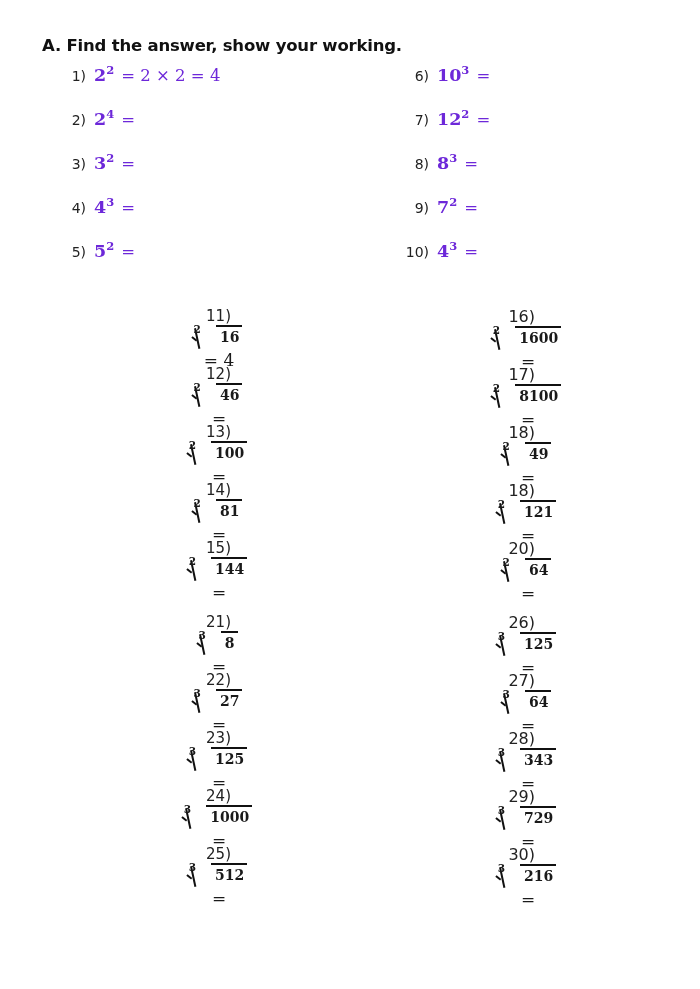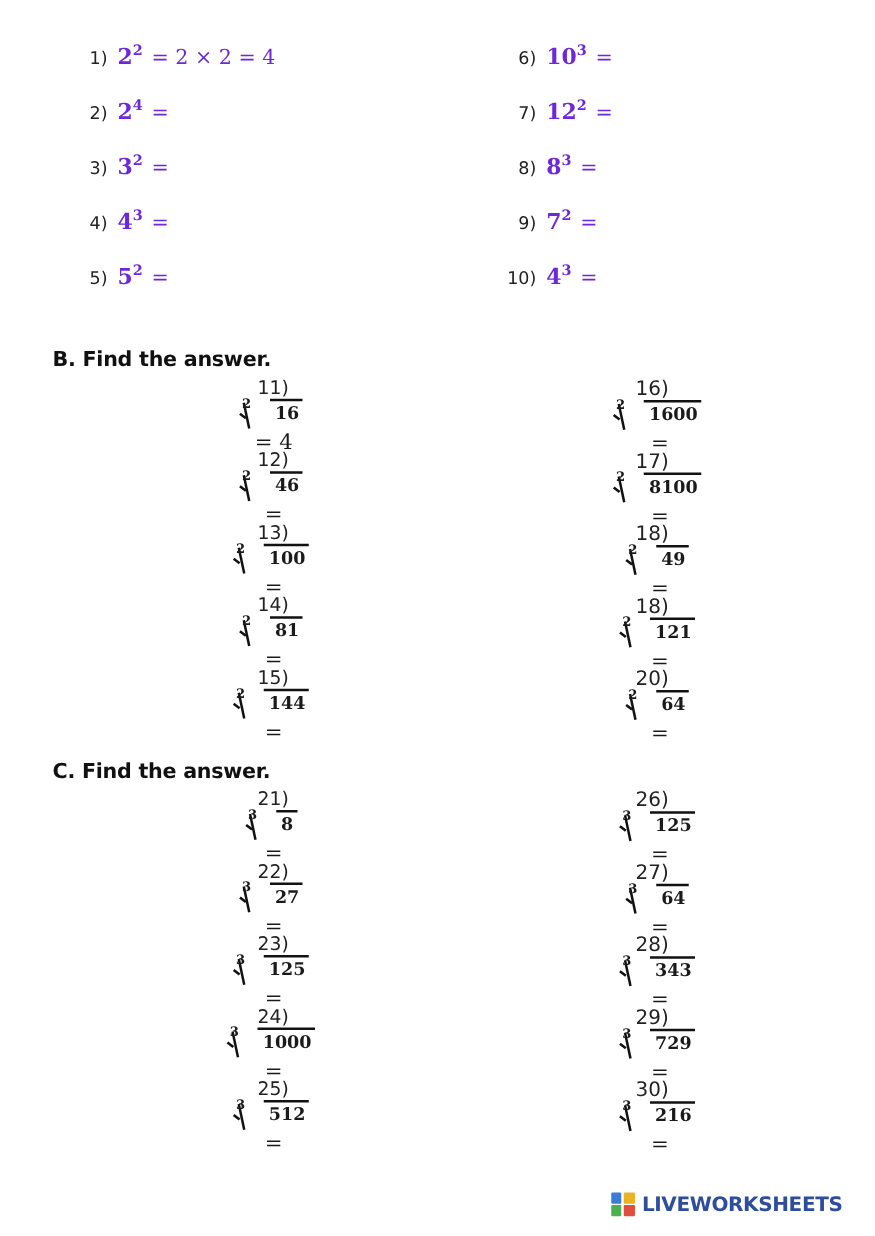--- a/index.html
+++ b/index.html
@@ -179,20 +179,21 @@
     letter-spacing: -0.3px;
     color: #2e4d9b;
   }
 </style>
 </head>
 <body>
 
 <div class="sheet">
 
   <div class="section sec-a">
+    <div class="section-title">A. Find the answer, show your working.</div>
     <div class="grid">
       <div class="col-left">
 
         <div class="qitem">
           <span class="qnum">1)</span>
           <span class="qbody"><span class="pow-base">2</span><span class="pow-exp">2</span><span class="eqpart">= 2 × 2 = 4</span></span>
         </div>
 
         <div class="qitem">
           <span class="qnum">2)</span>
@@ -240,21 +241,20 @@
         <div class="qitem">
           <span class="qnum">10)</span>
           <span class="qbody"><span class="pow-base">4</span><span class="pow-exp">3</span><span class="eqpart">=</span></span>
         </div>
 
       </div>
     </div>
   </div>
 
   <div class="section sec-b">
-    <div class="section-title">B. Find the answer.</div>
     <div class="grid">
       <div class="col-left">
 
         <div class="qitem">
           <span class="qnum">11)</span>
           <span class="radical">
               <span class="rad-index">2</span>
               <span class="rad-glyph">
                 <span class="rad-tick"></span>
                 <span class="rad-radicand">16</span>
@@ -372,21 +372,20 @@
               </span>
             </span>
           <span class="eq-tail">=</span>
         </div>
 
       </div>
     </div>
   </div>
 
   <div class="section sec-c">
-    <div class="section-title">C. Find the answer.</div>
     <div class="grid">
       <div class="col-left">
 
         <div class="qitem">
           <span class="qnum">21)</span>
           <span class="radical">
               <span class="rad-index">3</span>
               <span class="rad-glyph">
                 <span class="rad-tick"></span>
                 <span class="rad-radicand">8</span>
@@ -503,23 +502,14 @@
                 <span class="rad-radicand">216</span>
               </span>
             </span>
           <span class="eq-tail">=</span>
         </div>
 
       </div>
     </div>
   </div>
 
-  <div class="footer">
-    <span class="lw-mark">
-      <i style="background:#3a7bd5"></i>
-        <i style="background:#e8b423"></i>
-        <i style="background:#4caf50"></i>
-        <i style="background:#e04f3d"></i>
-    </span>
-    <span class="lw-text">LIVEWORKSHEETS</span>
-  </div>
 
 </div>
 
 </body></html>

